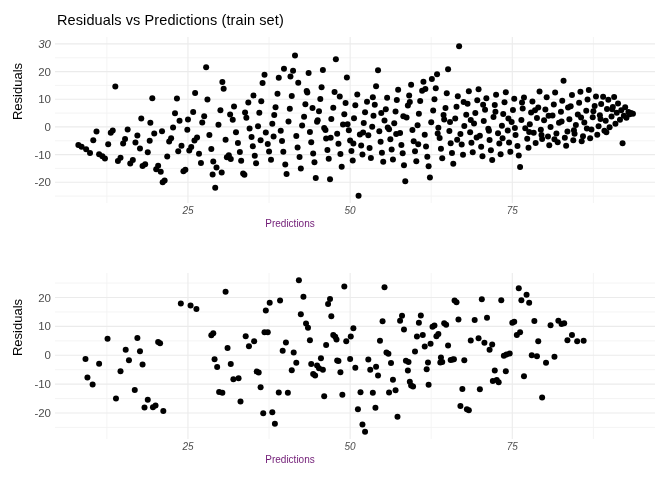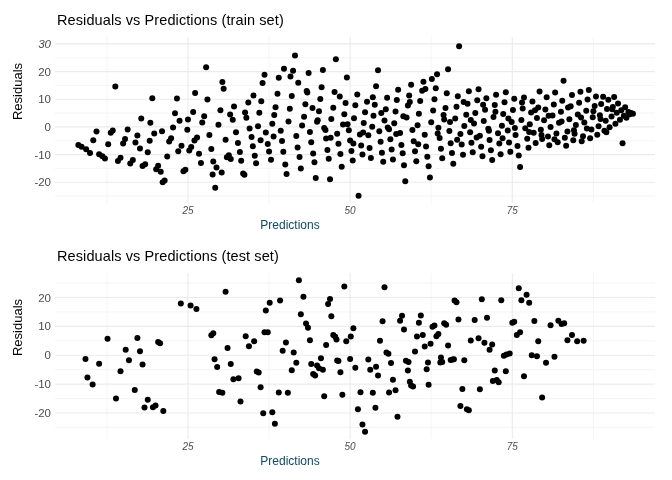--- a/index.html
+++ b/index.html
@@ -50,22 +50,22 @@
     transform: rotate(-90deg);
     transform-origin: center center;
     white-space: nowrap;
   }
   .axis-title-x {
     position: absolute;
     left: 0;
     top: 214px;
     width: 580px;
     text-align: center;
-    font-size: 12px;
-    color: #0c4a6e;
+    font-size: 10px;
+    color: #701a75;
   }
 
   .plot-area {
     position: absolute;
     left: 55px;
     top: 33px;
     width: 600px;
     height: 166px;
     background: #ffffff;
     overflow: hidden;
@@ -563,21 +563,20 @@
     </div>
     <div class="xtick-wrap" id="xticks-train">
         <div class="xtick-label" style="left: 132.973px;">25</div>
         <div class="xtick-label" style="left: 295.135px;">50</div>
         <div class="xtick-label" style="left: 457.297px;">75</div>
       </div>
     <div class="axis-title-x">Predictions</div>
   </div>
 
   <div class="panel-block" id="panel-test">
-    <div class="plot-title">Residuals vs Predictions (test set)</div>
     <div class="axis-title-y">Residuals</div>
     <div class="ytick-wrap" id="yticks-test">
         <div class="ytick-label" style="top: 140.017px;">-20</div>
         <div class="ytick-label" style="top: 111.148px;">-10</div>
         <div class="ytick-label" style="top: 82.2783px;">0</div>
         <div class="ytick-label" style="top: 53.4087px;">10</div>
         <div class="ytick-label" style="top: 24.5391px;">20</div>
       </div>
     <div class="plot-area">
       <svg id="svg-test" width="600" height="166">

